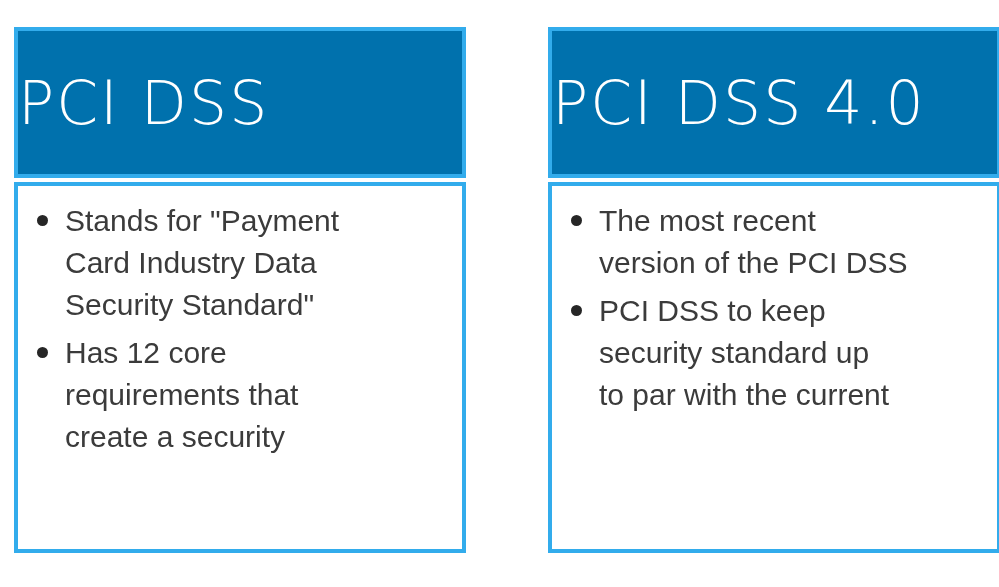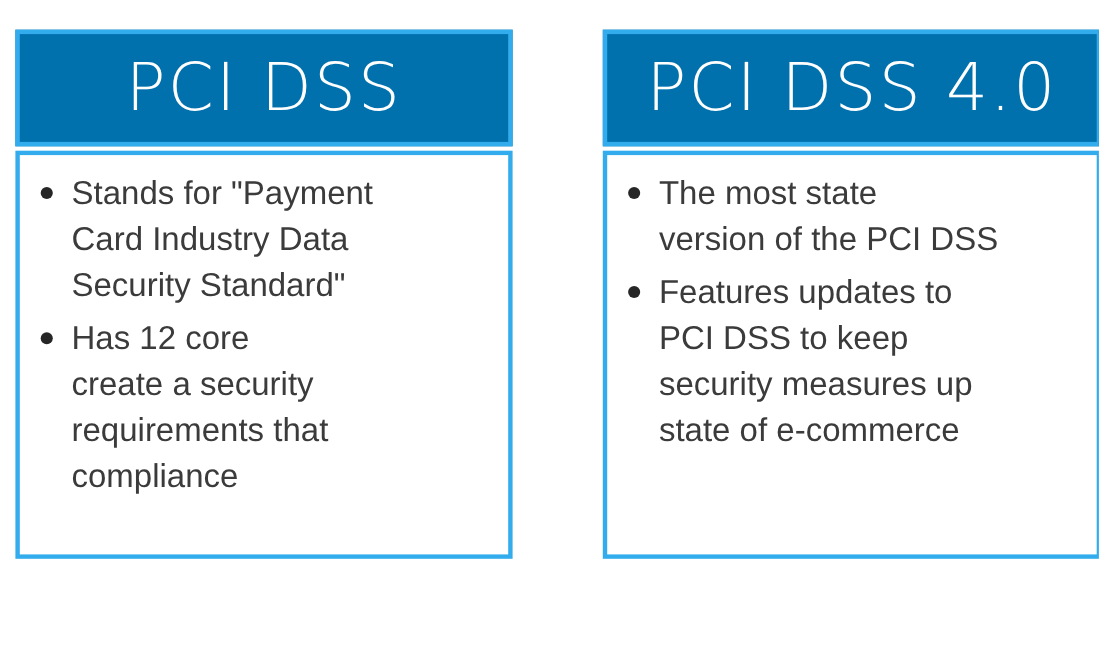--- a/index.html
+++ b/index.html
@@ -20,26 +20,26 @@
     overflow: hidden;
     font-family: "Liberation Sans", sans-serif;
   }
   .card {
     position: absolute;
     top: 27px;
   }
   .card-left  { left: 14px;  width: 452px; }
   .card-right { left: 532px; width: 453px; margin-left: 16px; }
   .card-header {
-    height: 106px;
+    height: 151px;
     border: 4px solid var(--accent-border);
     background: var(--header-fill);
     display: flex;
     align-items: center;
-    justify-content: center;
+    justify-content: flex-start;
     margin-bottom: 4px;
   }
   .card-title {
     font-family: "DejaVu Sans", "Liberation Sans", sans-serif;
     font-weight: 200;
     font-size: 60px;
     letter-spacing: 2px;
     color: var(--header-text);
     white-space: nowrap;
   }
@@ -82,41 +82,39 @@
     <ul class="bullet-list">
       <li>
         <span class="dot"></span>
         <span class="line">Stands for "Payment</span>
         <span class="line">Card Industry Data</span>
         <span class="line">Security Standard"</span>
       </li>
       <li>
         <span class="dot"></span>
         <span class="line">Has 12 core</span>
+        <span class="line">requirements that</span>
         <span class="line">create a security</span>
-        <span class="line">requirements that</span>
-        <span class="line">compliance</span>
       </li>
     </ul>
   </div>
 </div>
 
 <div class="card card-right">
   <div class="card-header">
     <span class="card-title">PCI DSS 4.0</span>
   </div>
   <div class="card-body">
     <ul class="bullet-list">
       <li>
         <span class="dot"></span>
-        <span class="line">The most state</span>
+        <span class="line">The most recent</span>
         <span class="line">version of the PCI DSS</span>
       </li>
       <li>
         <span class="dot"></span>
-        <span class="line">Features updates to</span>
         <span class="line">PCI DSS to keep</span>
-        <span class="line">security measures up</span>
-        <span class="line">state of e-commerce</span>
+        <span class="line">security standard up</span>
+        <span class="line">to par with the current</span>
       </li>
     </ul>
   </div>
 </div>
 
 </body></html>

